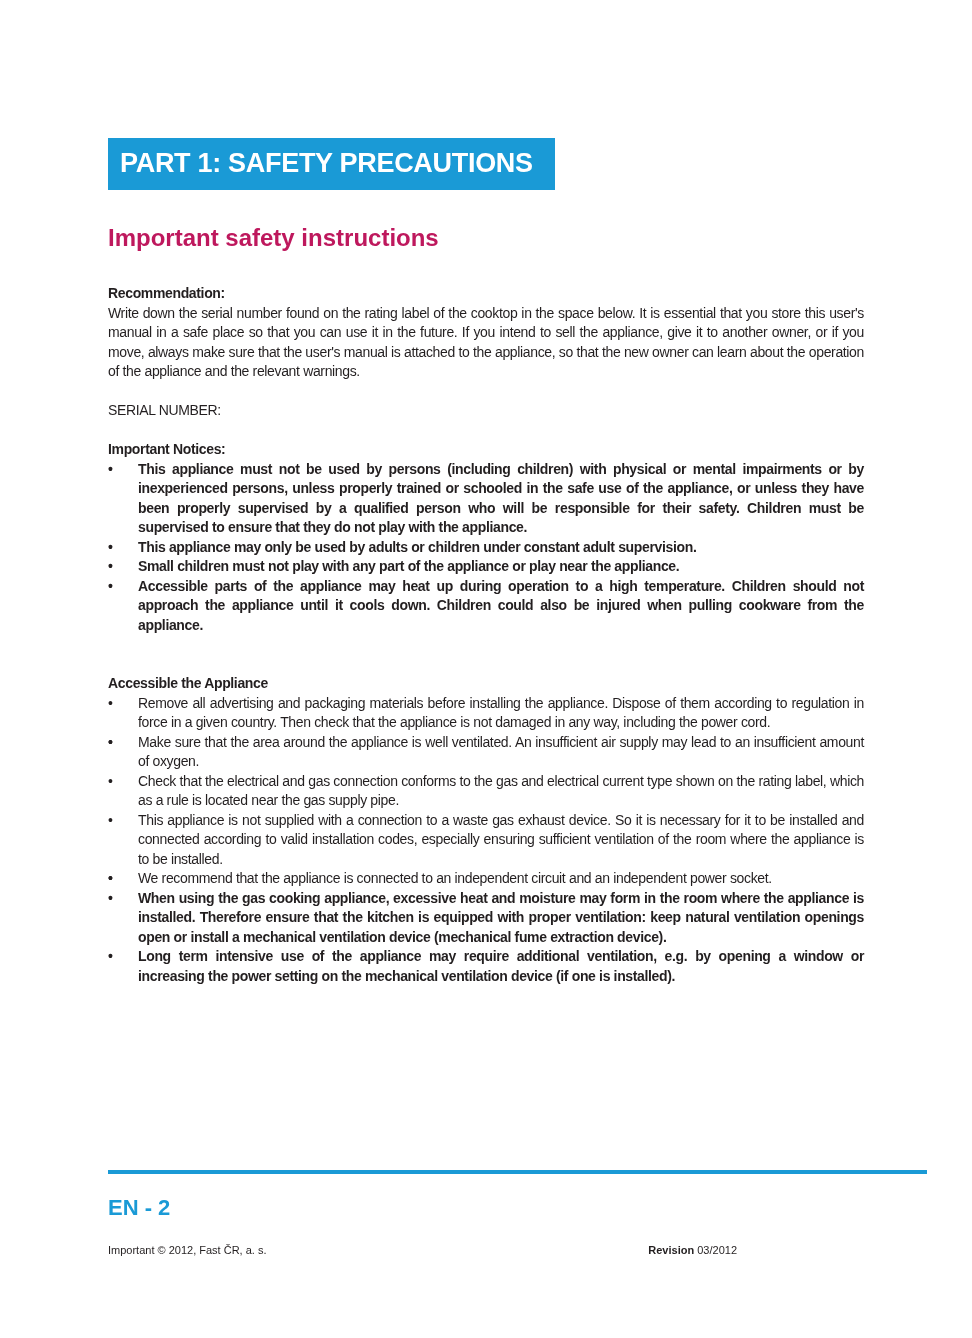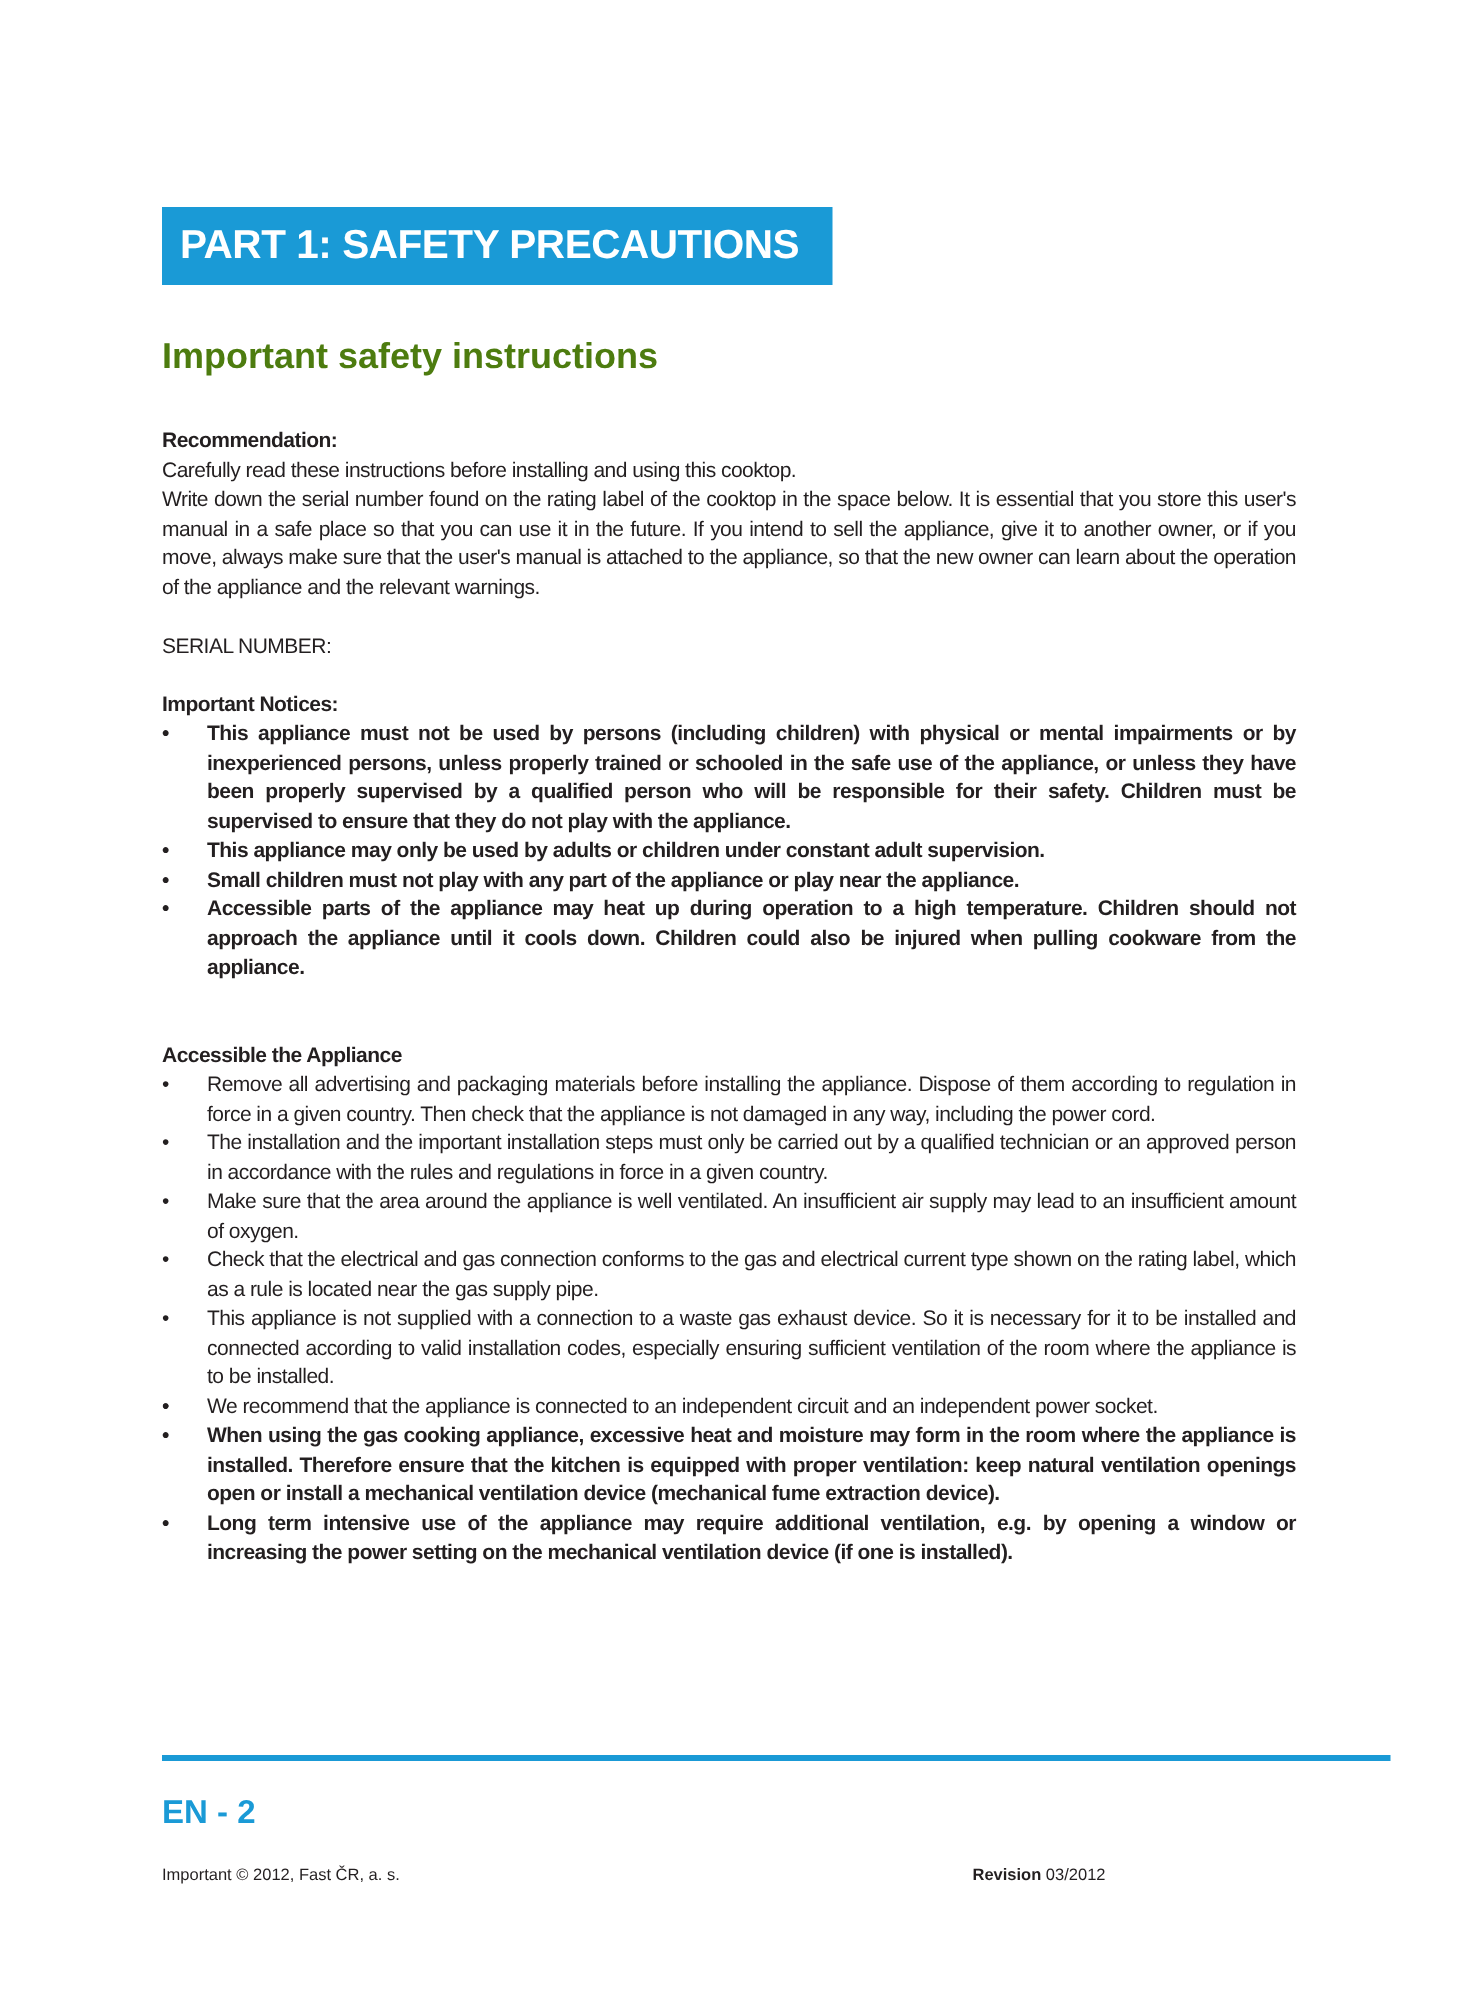--- a/index.html
+++ b/index.html
@@ -5,21 +5,21 @@
   html, body { margin: 0; padding: 0; background: #ffffff; }
   body { width: 972px; height: 1338px; position: relative; overflow: hidden;
          font-family: "Liberation Sans", sans-serif; color: #231f20; }
   .page { position: absolute; left: 0; top: 0; width: 845px; height: 1338px; }
   .part-box { position: absolute; left: 108px; top: 138px; width: 447px; height: 52px;
               background: #1a9ad6; }
   .part-title { position: absolute; left: 12px; top: 10px; margin: 0;
                 font-size: 27px; font-weight: bold; color: #ffffff; letter-spacing: -0.3px;
                 white-space: nowrap; }
   .section-title { position: absolute; left: 108px; top: 224px; margin: 0;
-                   font-size: 24px; font-weight: bold; color: #4d7c0f; white-space: nowrap; }
+                   font-size: 24px; font-weight: bold; color: #be185d; white-space: nowrap; }
   .content { position: absolute; left: 108px; top: 284px; width: 756px;
              font-size: 14px; line-height: 19.5px; }
   .content p { margin: 0; }
   .label { font-weight: bold; }
   .just { text-align: justify; }
   .gap { height: 19.5px; }
   .gap2 { height: 39px; }
   ul.bullets { list-style: none; margin: 0; padding: 0; }
   ul.bullets li { position: relative; padding-left: 30px; text-align: justify; }
   ul.bullets li .bullet { position: absolute; left: 0; top: 0; width: 12px; text-align: left;
@@ -42,39 +42,38 @@
 <div class="page">
 
   <div class="part-box">
     <h1 class="part-title">PART 1: SAFETY PRECAUTIONS</h1>
   </div>
 
   <h2 class="section-title">Important safety instructions</h2>
 
   <div class="content">
     <p class="label">Recommendation:</p>
-    <p>Carefully read these instructions before installing and using this cooktop.</p>
     <p class="just">Write down the serial number found on the rating label of the cooktop in the space below. It is essential that you store this user's manual in a safe place so that you can use it in the future. If you intend to sell the appliance, give it to another owner, or if you move, always make sure that the user's manual is attached to the appliance, so that the new owner can learn about the operation of the appliance and the relevant warnings.</p>
     <div class="gap"></div>
     <p>SERIAL NUMBER:</p>
     <div class="gap"></div>
 
     <p class="label">Important Notices:</p>
     <ul class="bullets">
       <li class="strong"><span class="bullet">•</span><span>This appliance must not be used by persons (including children) with physical or mental impairments or by inexperienced persons, unless properly trained or schooled in the safe use of the appliance, or unless they have been properly supervised by a qualified person who will be responsible for their safety. Children must be supervised to ensure that they do not play with the appliance.</span></li>
       <li class="strong"><span class="bullet">•</span><span>This appliance may only be used by adults or children under constant adult supervision.</span></li>
       <li class="strong"><span class="bullet">•</span><span>Small children must not play with any part of the appliance or play near the appliance.</span></li>
       <li class="strong"><span class="bullet">•</span><span>Accessible parts of the appliance may heat up during operation to a high temperature. Children should not approach the appliance until it cools down. Children could also be injured when pulling cookware from the appliance.</span></li>
     </ul>
     <div class="gap2"></div>
 
     <p class="label">Accessible the Appliance</p>
     <ul class="bullets">
       <li><span class="bullet">•</span><span>Remove all advertising and packaging materials before installing the appliance. Dispose of them according to regulation in force in a given country. Then check that the appliance is not damaged in any way, including the power cord.</span></li>
-      <li><span class="bullet">•</span><span>The installation and the important installation steps must only be carried out by a qualified technician or an approved person in accordance with the rules and regulations in force in a given country.</span></li>
+      <li><span class="bullet">•</span></li>
       <li><span class="bullet">•</span><span>Make sure that the area around the appliance is well ventilated. An insufficient air supply may lead to an insufficient amount of oxygen.</span></li>
       <li><span class="bullet">•</span><span>Check that the electrical and gas connection conforms to the gas and electrical current type shown on the rating label, which as a rule is located near the gas supply pipe.</span></li>
       <li><span class="bullet">•</span><span>This appliance is not supplied with a connection to a waste gas exhaust device. So it is necessary for it to be installed and connected according to valid installation codes, especially ensuring sufficient ventilation of the room where the appliance is to be installed.</span></li>
       <li><span class="bullet">•</span></li>
       <li><span class="bullet">•</span><span>We recommend that the appliance is connected to an independent circuit and an independent power socket.</span></li>
       <li class="strong"><span class="bullet">•</span><span>When using the gas cooking appliance, excessive heat and moisture may form in the room where the appliance is installed. Therefore ensure that the kitchen is equipped with proper ventilation: keep natural ventilation openings open or install a mechanical ventilation device (mechanical fume extraction device).</span></li>
       <li class="strong"><span class="bullet">•</span><span>Long term intensive use of the appliance may require additional ventilation, e.g. by opening a window or increasing the power setting on the mechanical ventilation device (if one is installed).</span></li>
     </ul>
   </div>
 

